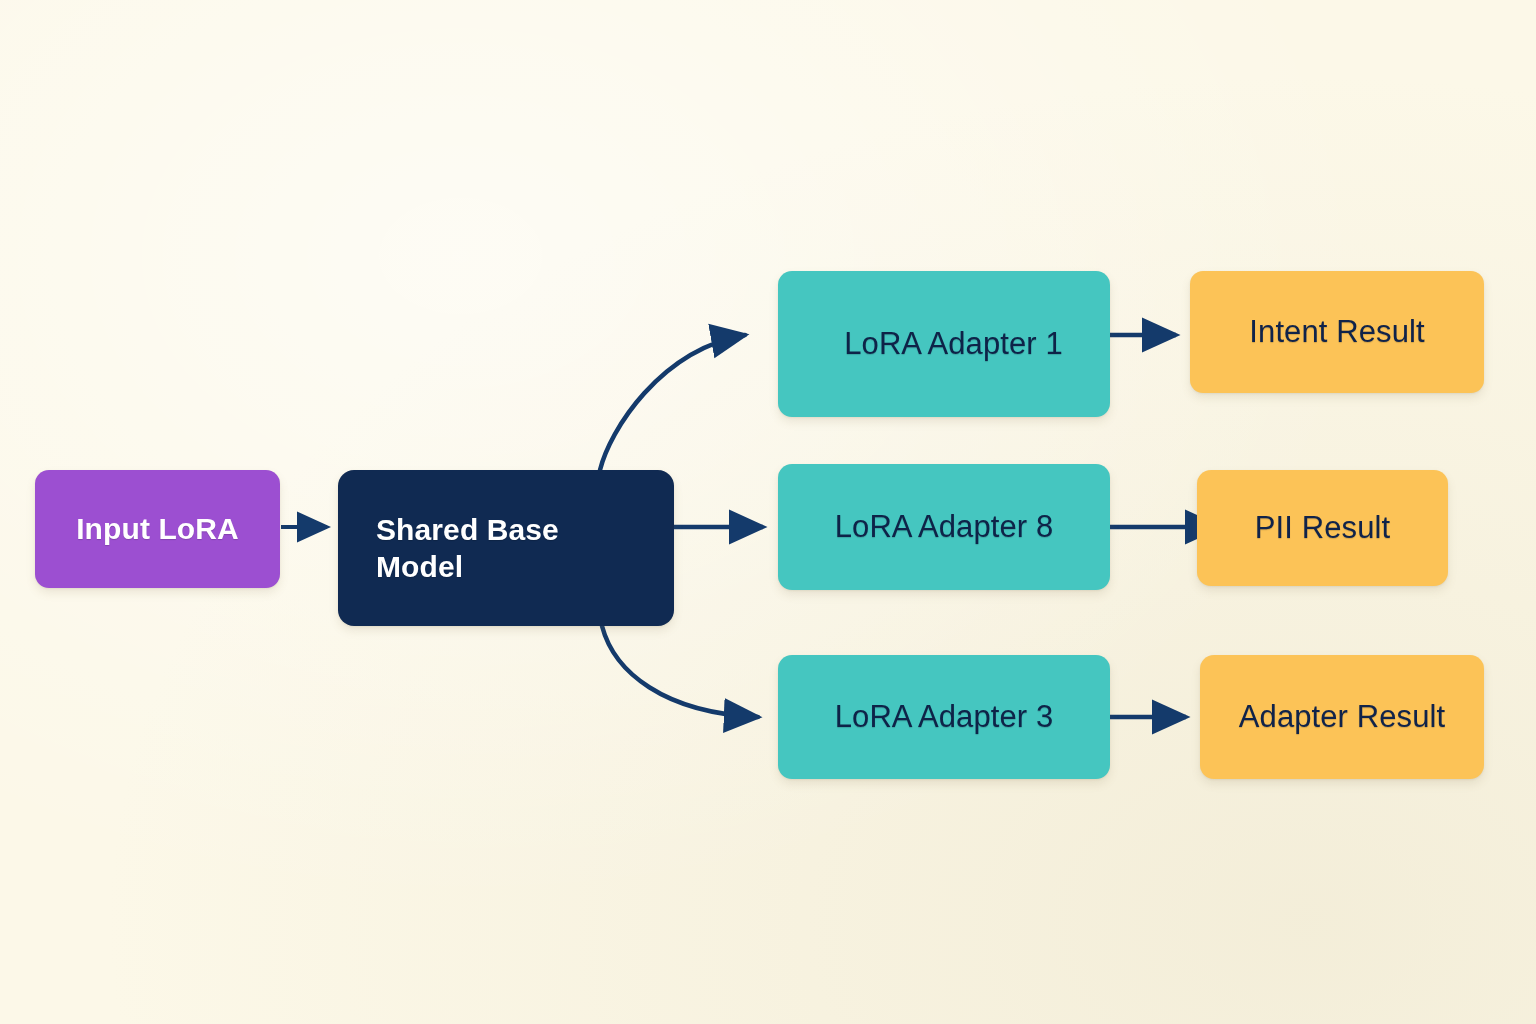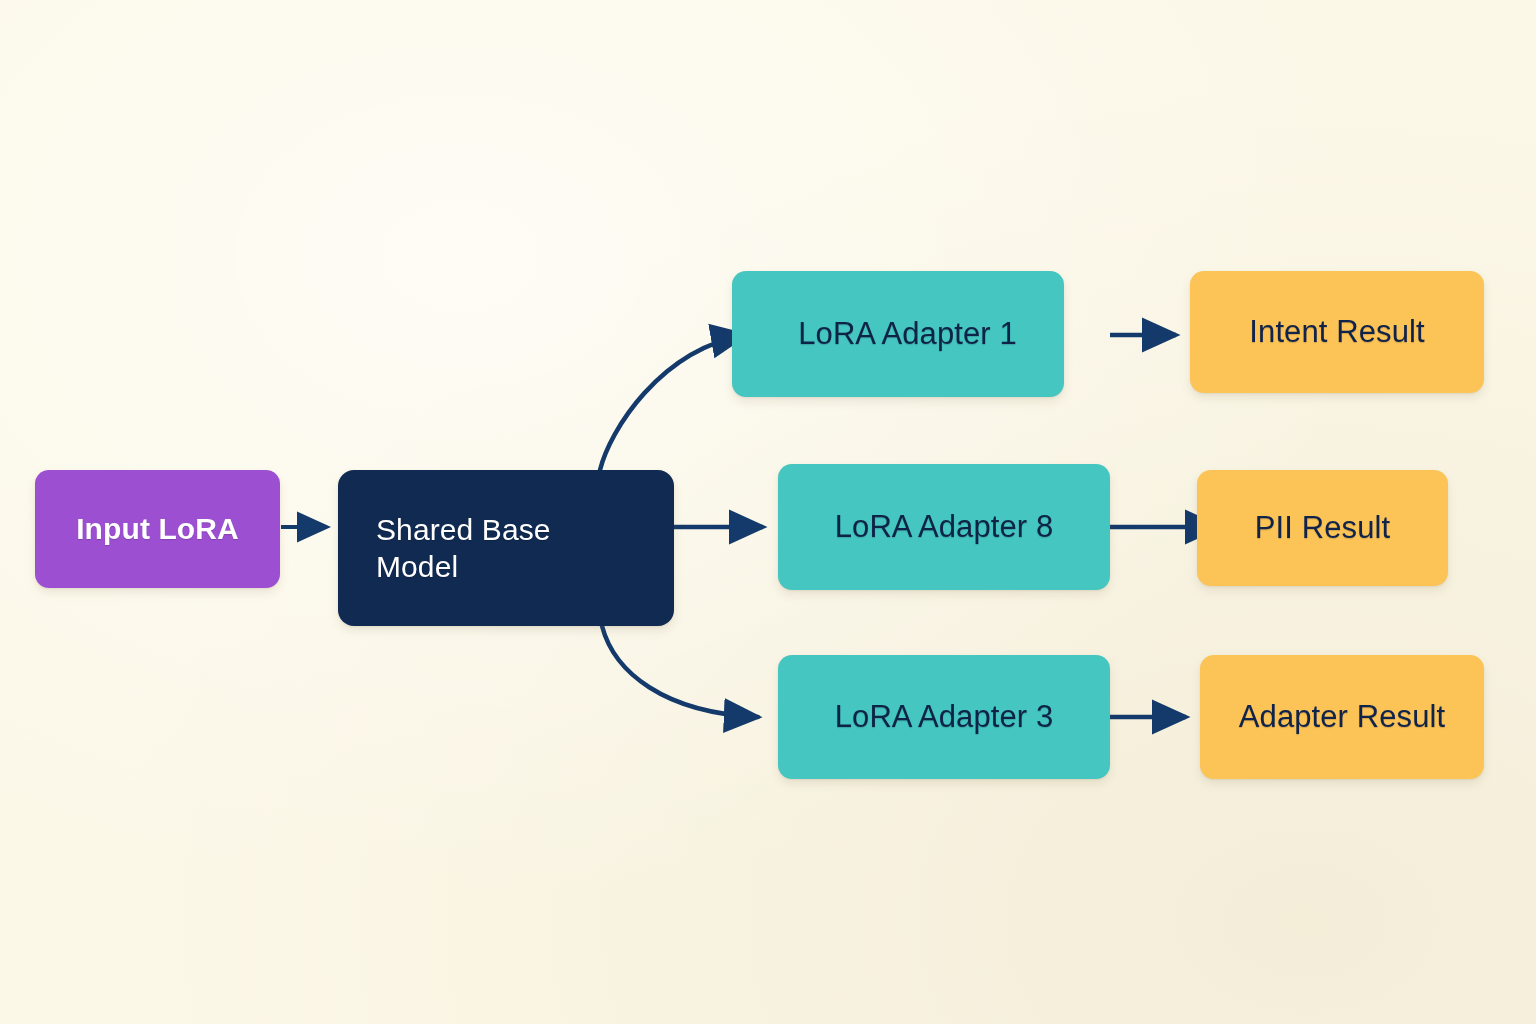--- a/index.html
+++ b/index.html
@@ -45,21 +45,21 @@
     background: #9c4fd1;
     color: #ffffff;
     font-size: 30px;
     font-weight: 600;
     padding: 0 26px;
   }
   .node-base {
     background: #102a52;
     color: #ffffff;
     font-size: 30px;
-    font-weight: 400;
+    font-weight: 700;
     padding: 0 38px;
     border-radius: 16px;
   }
   .node-adapter {
     background: #45c6c0;
     color: #0e2348;
     font-size: 31px;
     font-weight: 500;
     padding: 0 24px;
   }
@@ -109,33 +109,33 @@
     <span class="label">Input LoRA</span>
   </div>
 
   <div class="node node-base leftal" style="left:338px; top:470px; width:336px; height:156px;">
     <div class="label">
       <div>Shared Base</div>
       <div>Model</div>
     </div>
   </div>
 
-  <div class="node node-adapter center" style="left:732px; top:271px; width:332px; height:126px;padding-left:43px;">
+  <div class="node node-adapter center" style="left:778px; top:271px; width:332px; height:146px;padding-left:43px;">
     <span class="label">LoRA Adapter 1</span>
   </div>
 
   <div class="node node-adapter center" style="left:778px; top:464px; width:332px; height:126px;">
     <span class="label">LoRA Adapter 8</span>
   </div>
 
   <div class="node node-adapter center" style="left:778px; top:655px; width:332px; height:124px;">
     <span class="label">LoRA Adapter 3</span>
   </div>
 
-  <div class="node node-result center" style="left:1190px; top:271px; width:294px; height:122px;">
+  <div class="node node-result center" style="left:1190px; top:271px; width:294px; height:122px;border-radius:13px;">
     <span class="label">Intent Result</span>
   </div>
 
   <div class="node node-result center" style="left:1197px; top:470px; width:251px; height:116px;">
     <span class="label">PII Result</span>
   </div>
 
   <div class="node node-result center" style="left:1200px; top:655px; width:284px; height:124px;">
     <span class="label">Adapter Result</span>
   </div>

